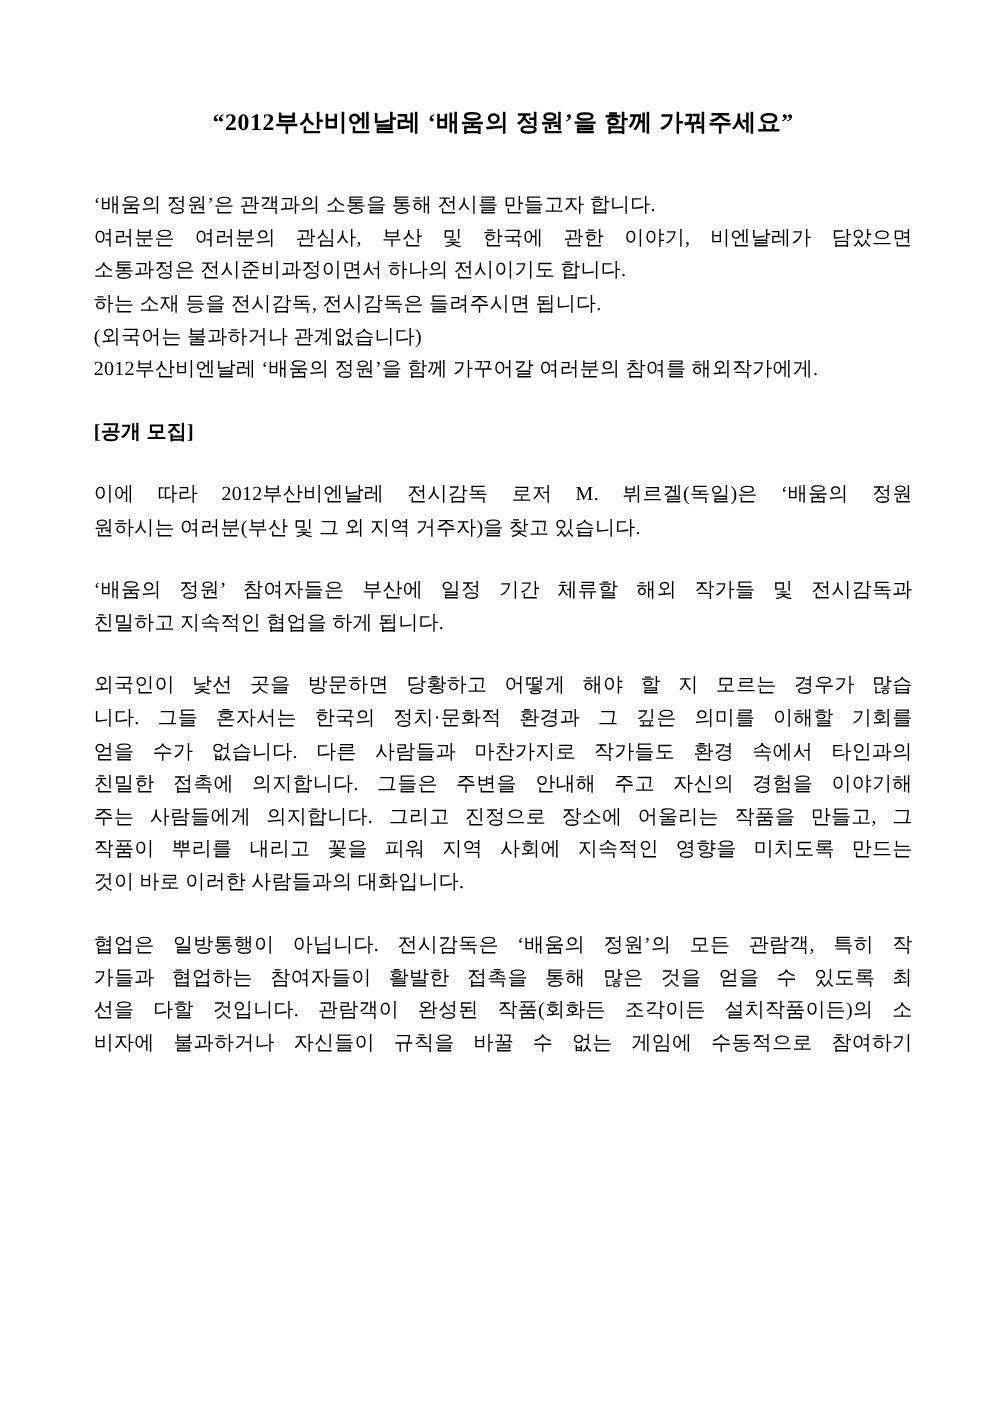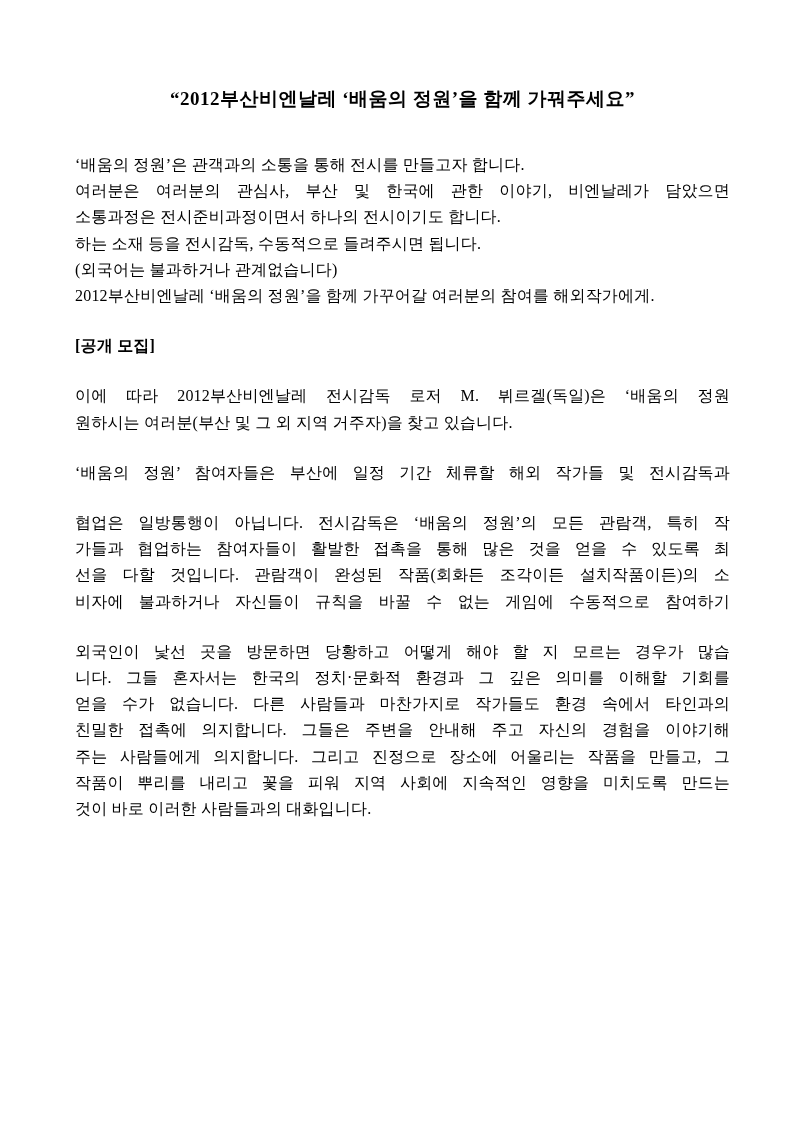--- a/index.html
+++ b/index.html
@@ -51,43 +51,44 @@
 </head>
 <body>
 
 <div class="page">
   <h1 class="doc-title">“2012부산비엔날레 ‘배움의 정원’을 함께 가꿔주세요”</h1>
   <div id="doc-body">
       <div class="block">
         <div class="line">‘배움의 정원’은 관객과의 소통을 통해 전시를 만들고자 합니다.</div>
         <div class="line justify">여러분은 여러분의 관심사, 부산 및 한국에 관한 이야기, 비엔날레가 담았으면</div>
         <div class="line">소통과정은 전시준비과정이면서 하나의 전시이기도 합니다.</div>
-        <div class="line">하는 소재 등을 전시감독, 수동적으로 들려주시면 됩니다.</div>
+        <div class="line">하는 소재 등을 전시감독, 전시감독은 들려주시면 됩니다.</div>
         <div class="line">(외국어는 불과하거나 관계없습니다)</div>
         <div class="line">2012부산비엔날레 ‘배움의 정원’을 함께 가꾸어갈 여러분의 참여를 해외작가에게.</div>
       </div>
       <div class="block">
         <div class="line bold">[공개 모집]</div>
       </div>
       <div class="block">
         <div class="line justify">이에 따라 2012부산비엔날레 전시감독 로저 M. 뷔르겔(독일)은 ‘배움의 정원</div>
         <div class="line">원하시는 여러분(부산 및 그 외 지역 거주자)을 찾고 있습니다.</div>
       </div>
       <div class="block">
         <div class="line justify">‘배움의 정원’ 참여자들은 부산에 일정 기간 체류할 해외 작가들 및 전시감독과</div>
-      </div>
-      <div class="block">
-        <div class="line justify">협업은 일방통행이 아닙니다. 전시감독은 ‘배움의 정원’의 모든 관람객, 특히 작</div>
-        <div class="line justify">가들과 협업하는 참여자들이 활발한 접촉을 통해 많은 것을 얻을 수 있도록 최</div>
-        <div class="line justify">선을 다할 것입니다. 관람객이 완성된 작품(회화든 조각이든 설치작품이든)의 소</div>
-        <div class="line justify">비자에 불과하거나 자신들이 규칙을 바꿀 수 없는 게임에 수동적으로 참여하기</div>
+        <div class="line">친밀하고 지속적인 협업을 하게 됩니다.</div>
       </div>
       <div class="block">
         <div class="line justify">외국인이 낯선 곳을 방문하면 당황하고 어떻게 해야 할 지 모르는 경우가 많습</div>
         <div class="line justify">니다. 그들 혼자서는 한국의 정치·문화적 환경과 그 깊은 의미를 이해할 기회를</div>
         <div class="line justify">얻을 수가 없습니다. 다른 사람들과 마찬가지로 작가들도 환경 속에서 타인과의</div>
         <div class="line justify">친밀한 접촉에 의지합니다. 그들은 주변을 안내해 주고 자신의 경험을 이야기해</div>
         <div class="line justify">주는 사람들에게 의지합니다. 그리고 진정으로 장소에 어울리는 작품을 만들고, 그</div>
         <div class="line justify">작품이 뿌리를 내리고 꽃을 피워 지역 사회에 지속적인 영향을 미치도록 만드는</div>
         <div class="line">것이 바로 이러한 사람들과의 대화입니다.</div>
       </div>
+      <div class="block">
+        <div class="line justify">협업은 일방통행이 아닙니다. 전시감독은 ‘배움의 정원’의 모든 관람객, 특히 작</div>
+        <div class="line justify">가들과 협업하는 참여자들이 활발한 접촉을 통해 많은 것을 얻을 수 있도록 최</div>
+        <div class="line justify">선을 다할 것입니다. 관람객이 완성된 작품(회화든 조각이든 설치작품이든)의 소</div>
+        <div class="line justify">비자에 불과하거나 자신들이 규칙을 바꿀 수 없는 게임에 수동적으로 참여하기</div>
+      </div>
     </div>
 </div>
 
 </body></html>

